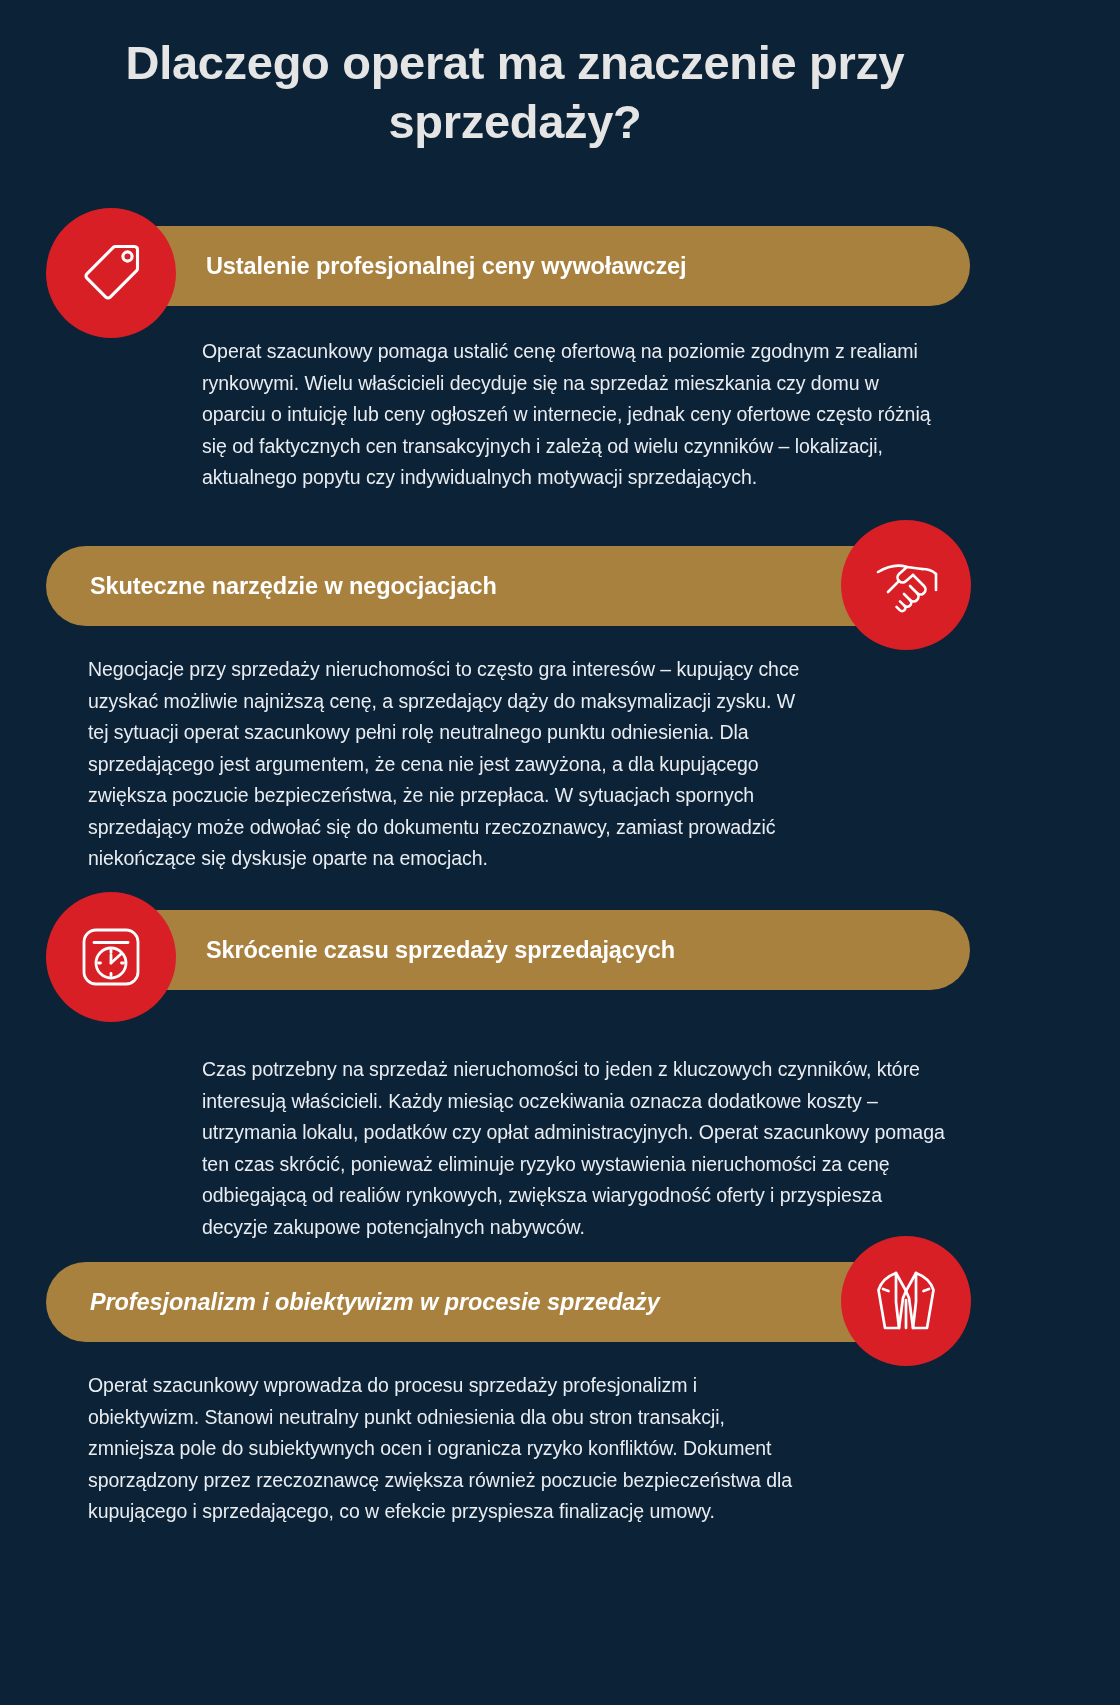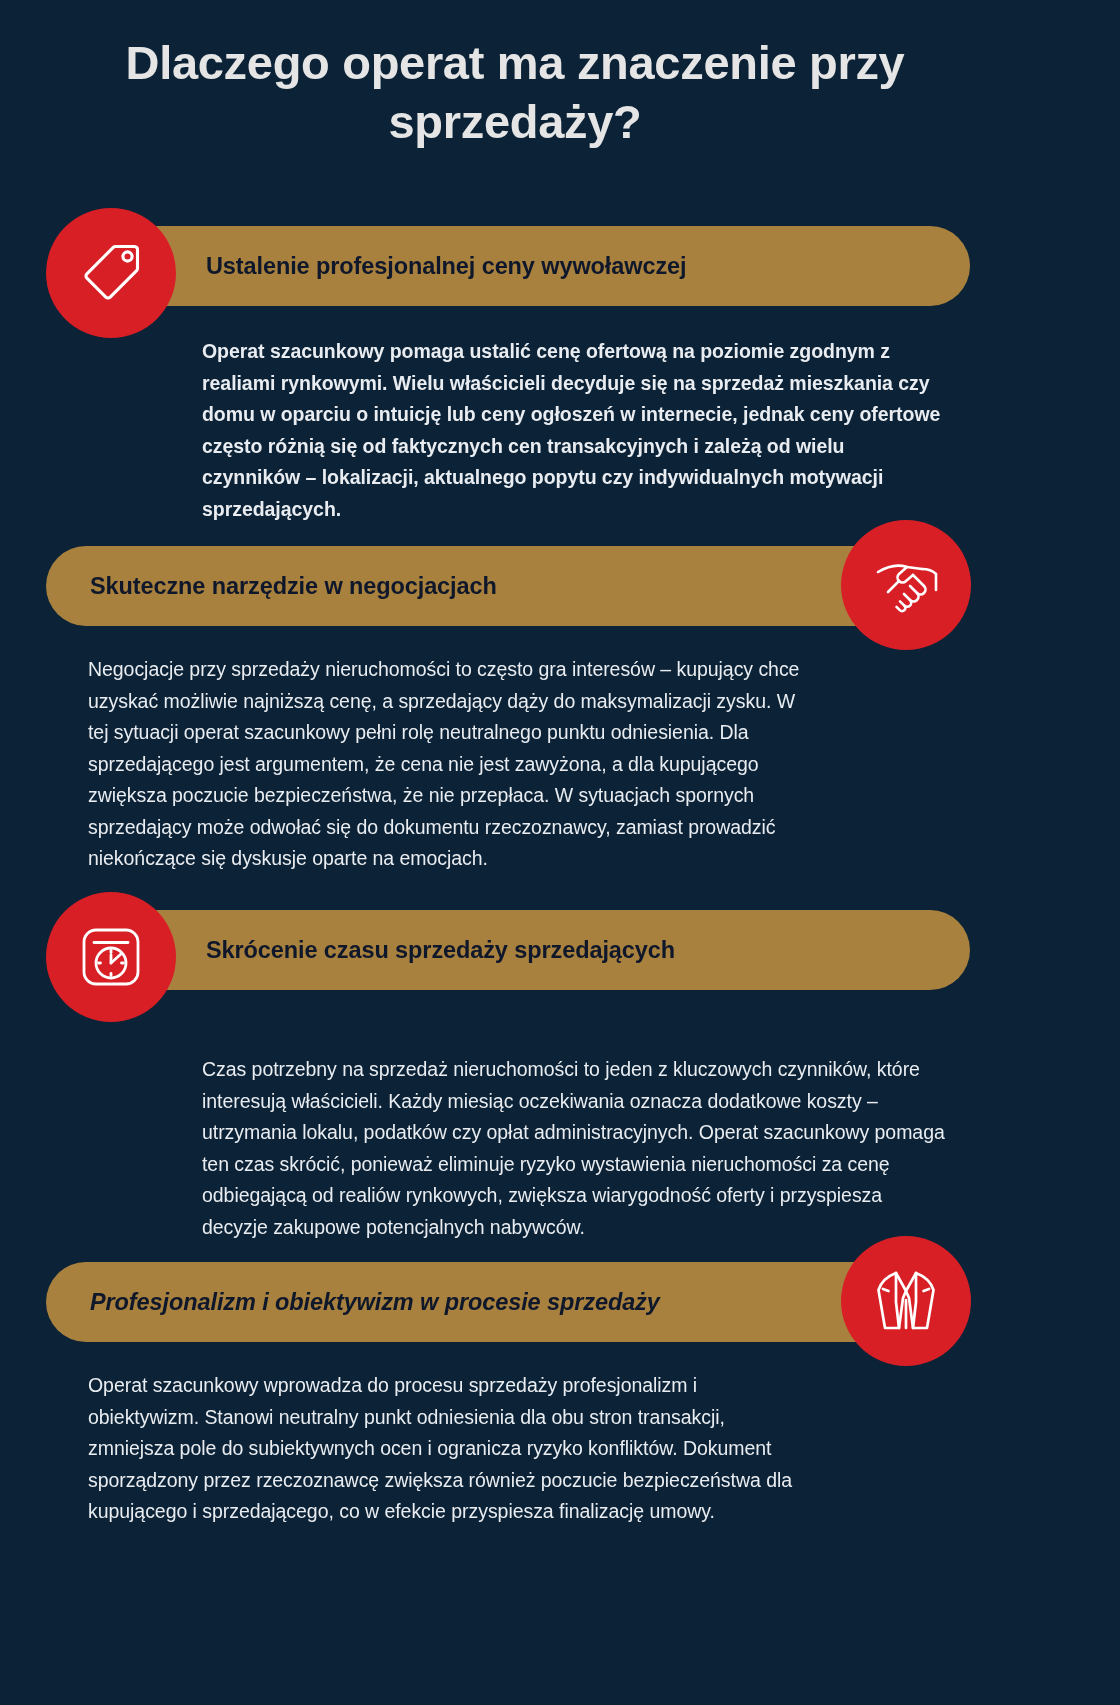--- a/index.html
+++ b/index.html
@@ -35,21 +35,21 @@
   .section { position:absolute; left:0; width:1030px; }
 
   .bar {
     position:absolute;
     height:80px;
     background:#a9813f;
     border-radius:40px;
     display:flex; align-items:center;
   }
   .bar-title {
-    color:#0f172a;
+    color:#ffffff;
     font-size:23.5px;
     font-weight:bold;
     letter-spacing:-0.1px;
     white-space:nowrap;
   }
 
   .circle {
     position:absolute;
     width:130px; height:130px;
     border-radius:50%;
@@ -64,21 +64,21 @@
     color:#e9edf1;
     font-size:19.5px;
     line-height:1.62;
     letter-spacing:-0.05px;
   }
 
   
   #sec1 { top:208px; }
   #sec1 .bar   { left:118px; top:18px; width:852px; padding-left:88px; }
   #sec1 .circle{ left:46px;  top:0px; }
-  #sec1 .body-text { left:202px; top:128px; width:740px;font-weight:bold; }
+  #sec1 .body-text { left:202px; top:128px; width:740px; }
 
   
   #sec2 { top:520px; }
   #sec2 .bar   { left:46px;  top:26px; width:852px; padding-left:44px; }
   #sec2 .circle{ left:841px; top:0px; }
   #sec2 .body-text { left:88px; top:134px; width:730px; }
 
   
   #sec3 { top:892px; }
   #sec3 .bar   { left:118px; top:18px; width:852px; padding-left:88px; }

